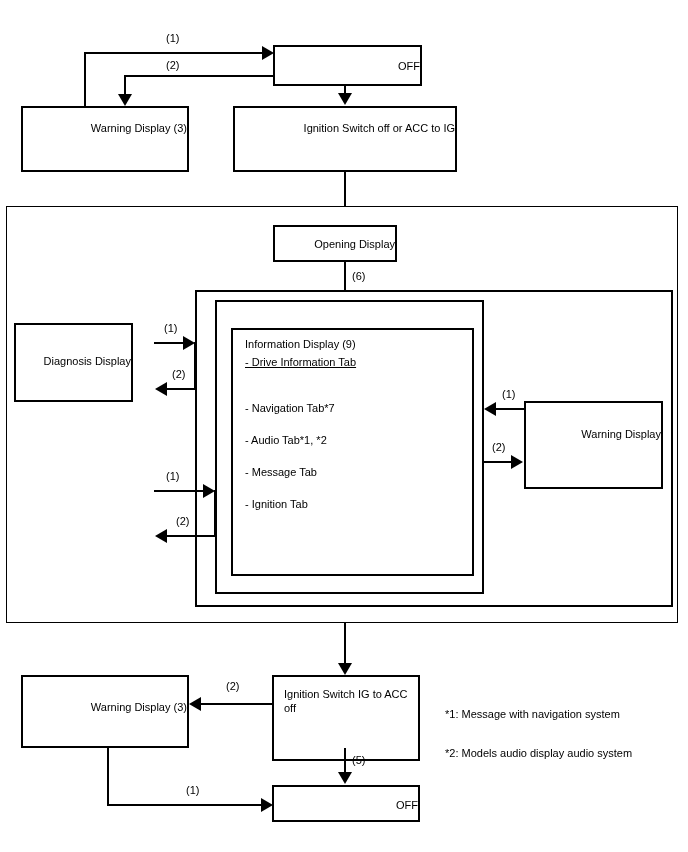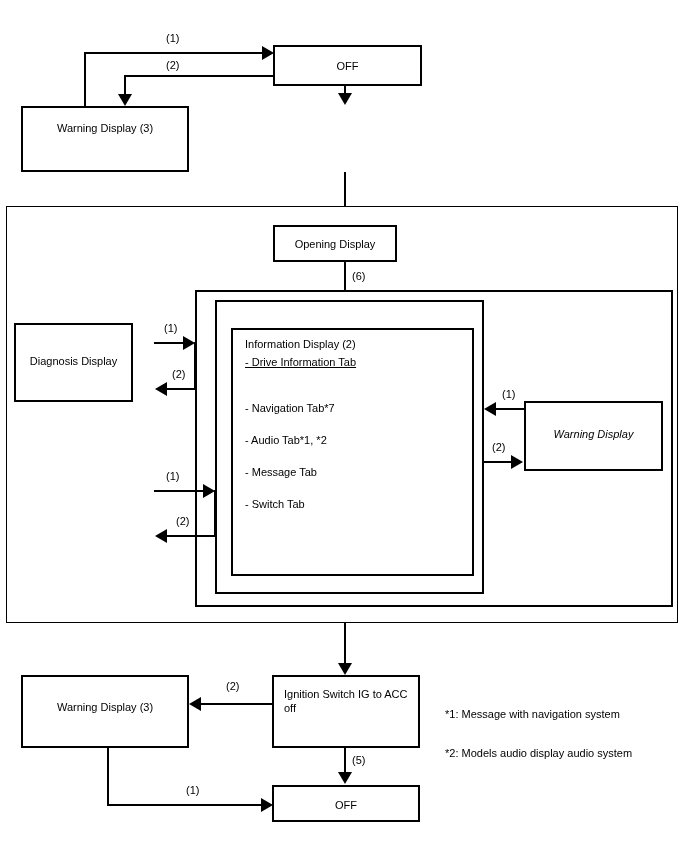--- a/index.html
+++ b/index.html
@@ -20,21 +20,21 @@
     position: absolute;
     box-sizing: border-box;
     border: 2px solid #000000;
     background: #ffffff;
   }
   .box.thin { border-width: 1px; }
   .box-label {
     position: absolute;
     left: 0;
     right: 0;
-    text-align: center;
+    text-align: right;
     font-size: 11px;
     color: #000000;
     line-height: 14px;
   }
   .box-label.left {
     text-align: left;
     left: 10px;
     right: 6px;
   }
   
@@ -108,45 +108,48 @@
     <div class="box-label" style="top:12px;">OFF</div>
   </div>
 
   <div class="box" style="left:21px; top:106px; width:168px; height:66px;">
     <div class="box-label" style="top:13px;">Warning Display (3)</div>
   </div>
 
   <div class="line-v" style="left:344px; top:86px; height:10px;"></div>
   <div class="arrow down" style="left:338px; top:93px;"></div>
 
+  <div class="box" style="left:233px; top:106px; width:224px; height:66px;">
+    <div class="box-label" style="top:13px;">Ignition Switch off or ACC to IG</div>
+  </div>
 
   <div class="line-v" style="left:344px; top:172px; height:43px;"></div>
   <div class="arrow down" style="left:338px; top:212px;"></div>
 
   <div class="box thin" style="left:6px; top:206px; width:672px; height:417px;"></div>
 
   <div class="box" style="left:273px; top:225px; width:124px; height:37px;">
     <div class="box-label" style="top:10px;">Opening Display</div>
   </div>
 
   <div class="line-v" style="left:344px; top:262px; height:66px;"></div>
   <div class="arrow down" style="left:338px; top:318px;"></div>
   <div class="edge-label" style="left:352px; top:270px;">(6)</div>
 
   <div class="box" style="left:195px; top:290px; width:478px; height:317px;"></div>
 
   <div class="box" style="left:215px; top:300px; width:269px; height:294px;"></div>
 
   <div class="box" style="left:231px; top:328px; width:243px; height:248px;">
-    <div class="info-line" style="top:8px;">Information Display (2)</div>
+    <div class="info-line" style="top:8px;">Information Display (9)</div>
     <div class="info-line" style="top:26px;text-decoration:underline;">- Drive Information Tab</div>
     <div class="info-line" style="top:72px;">- Navigation Tab*7</div>
     <div class="info-line" style="top:104px;">- Audio Tab*1, *2</div>
     <div class="info-line" style="top:136px;">- Message Tab</div>
-    <div class="info-line" style="top:168px;">- Switch Tab</div>
+    <div class="info-line" style="top:168px;">- Ignition Tab</div>
   </div>
 
   <div class="box" style="left:14px; top:323px; width:119px; height:79px;">
     <div class="box-label" style="top:29px;">Diagnosis Display</div>
   </div>
 
   <div class="line-h" style="left:154px; top:342px; width:32px;"></div>
   <div class="arrow right" style="left:183px; top:336px;"></div>
   <div class="edge-label" style="left:164px; top:322px;">(1)</div>
 
@@ -158,36 +161,36 @@
 
   <div class="line-h" style="left:154px; top:490px; width:52px;"></div>
   <div class="arrow right" style="left:203px; top:484px;"></div>
   <div class="edge-label" style="left:166px; top:470px;">(1)</div>
 
   <div class="line-v" style="left:214px; top:490px; height:46px;"></div>
   <div class="line-h" style="left:166px; top:535px; width:50px;"></div>
   <div class="arrow left" style="left:155px; top:529px;"></div>
   <div class="edge-label" style="left:176px; top:515px;">(2)</div>
 
-  <div class="box" style="left:524px; top:401px; width:139px; height:70px;font-style:italic;">
+  <div class="box" style="left:524px; top:401px; width:139px; height:88px;">
     <div class="box-label" style="top:24px;">Warning Display</div>
   </div>
 
   <div class="line-h" style="left:495px; top:408px; width:30px;"></div>
   <div class="arrow left" style="left:484px; top:402px;"></div>
   <div class="edge-label" style="left:502px; top:388px;">(1)</div>
 
   <div class="line-h" style="left:484px; top:461px; width:30px;"></div>
   <div class="arrow right" style="left:511px; top:455px;"></div>
   <div class="edge-label" style="left:492px; top:441px;">(2)</div>
 
   <div class="line-v" style="left:344px; top:623px; height:45px;"></div>
   <div class="arrow down" style="left:338px; top:663px;"></div>
 
-  <div class="box" style="left:272px; top:675px; width:148px; height:73px;">
+  <div class="box" style="left:272px; top:675px; width:148px; height:86px;">
     <div class="box-label left" style="top:10px;">Ignition Switch IG to ACC off</div>
   </div>
 
   <div class="box" style="left:21px; top:675px; width:168px; height:73px;">
     <div class="box-label" style="top:23px;">Warning Display (3)</div>
   </div>
 
   <div class="line-h" style="left:200px; top:703px; width:72px;"></div>
   <div class="arrow left" style="left:189px; top:697px;"></div>
   <div class="edge-label" style="left:226px; top:680px;">(2)</div>

